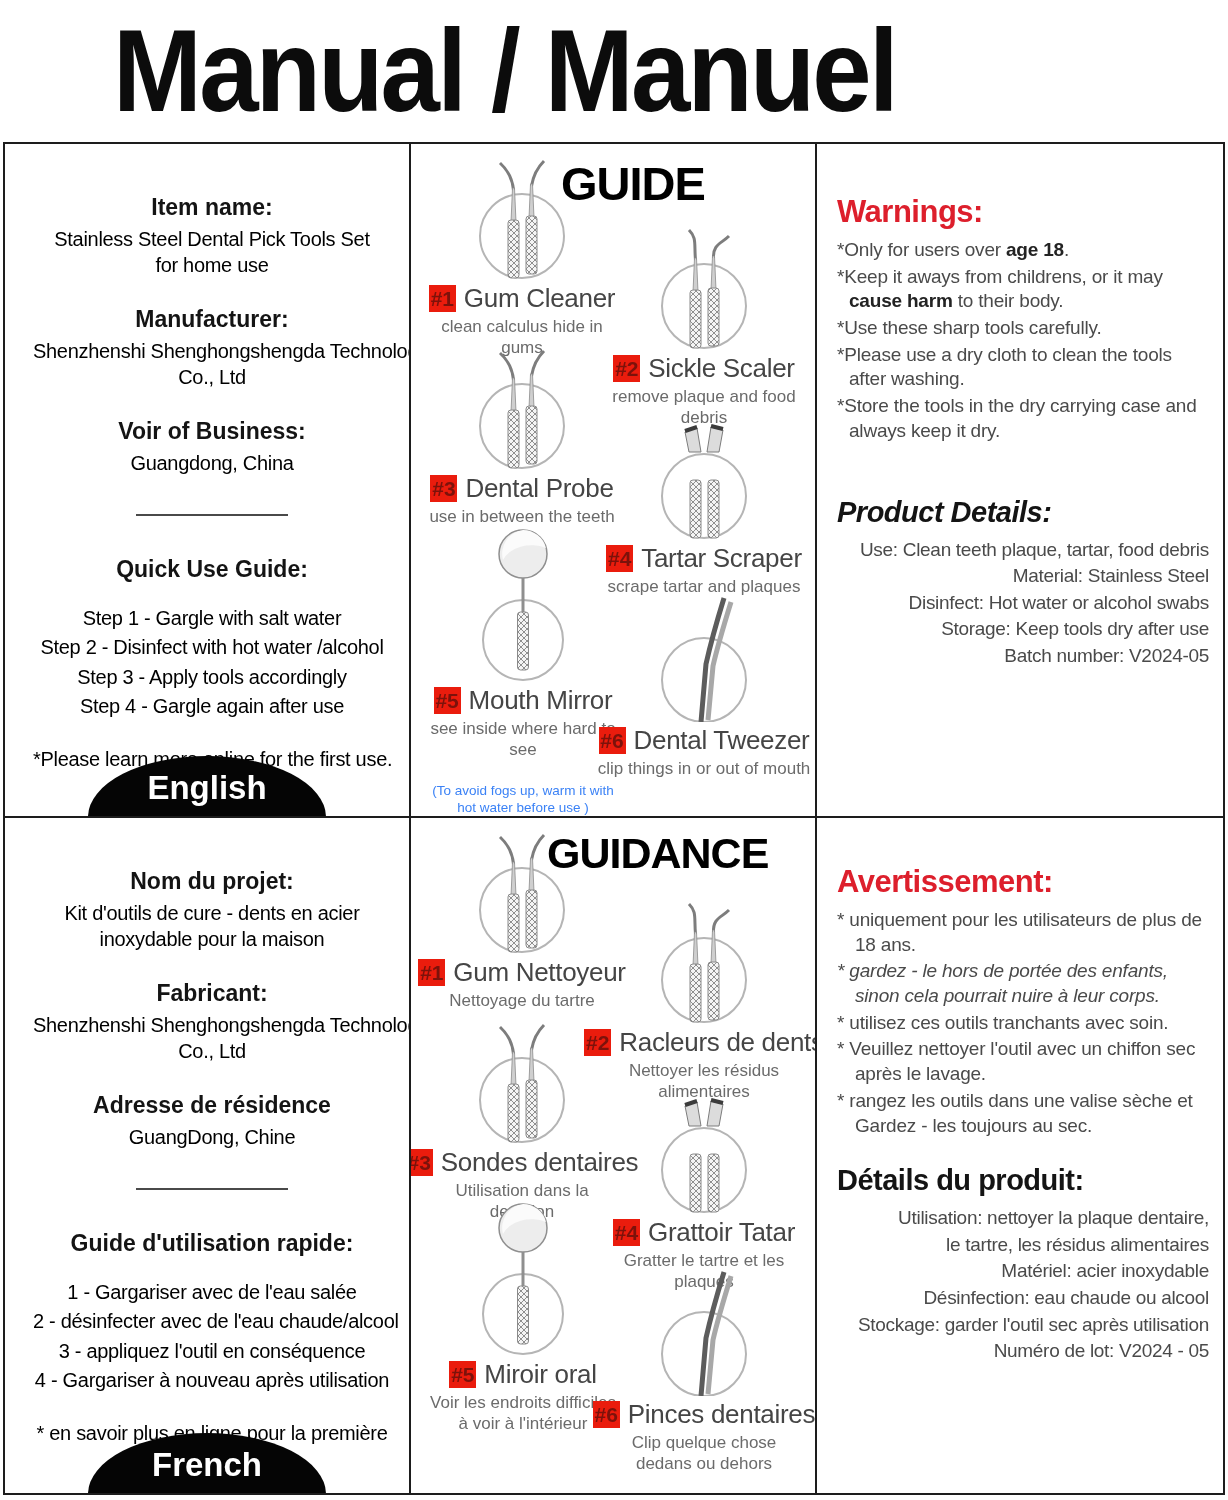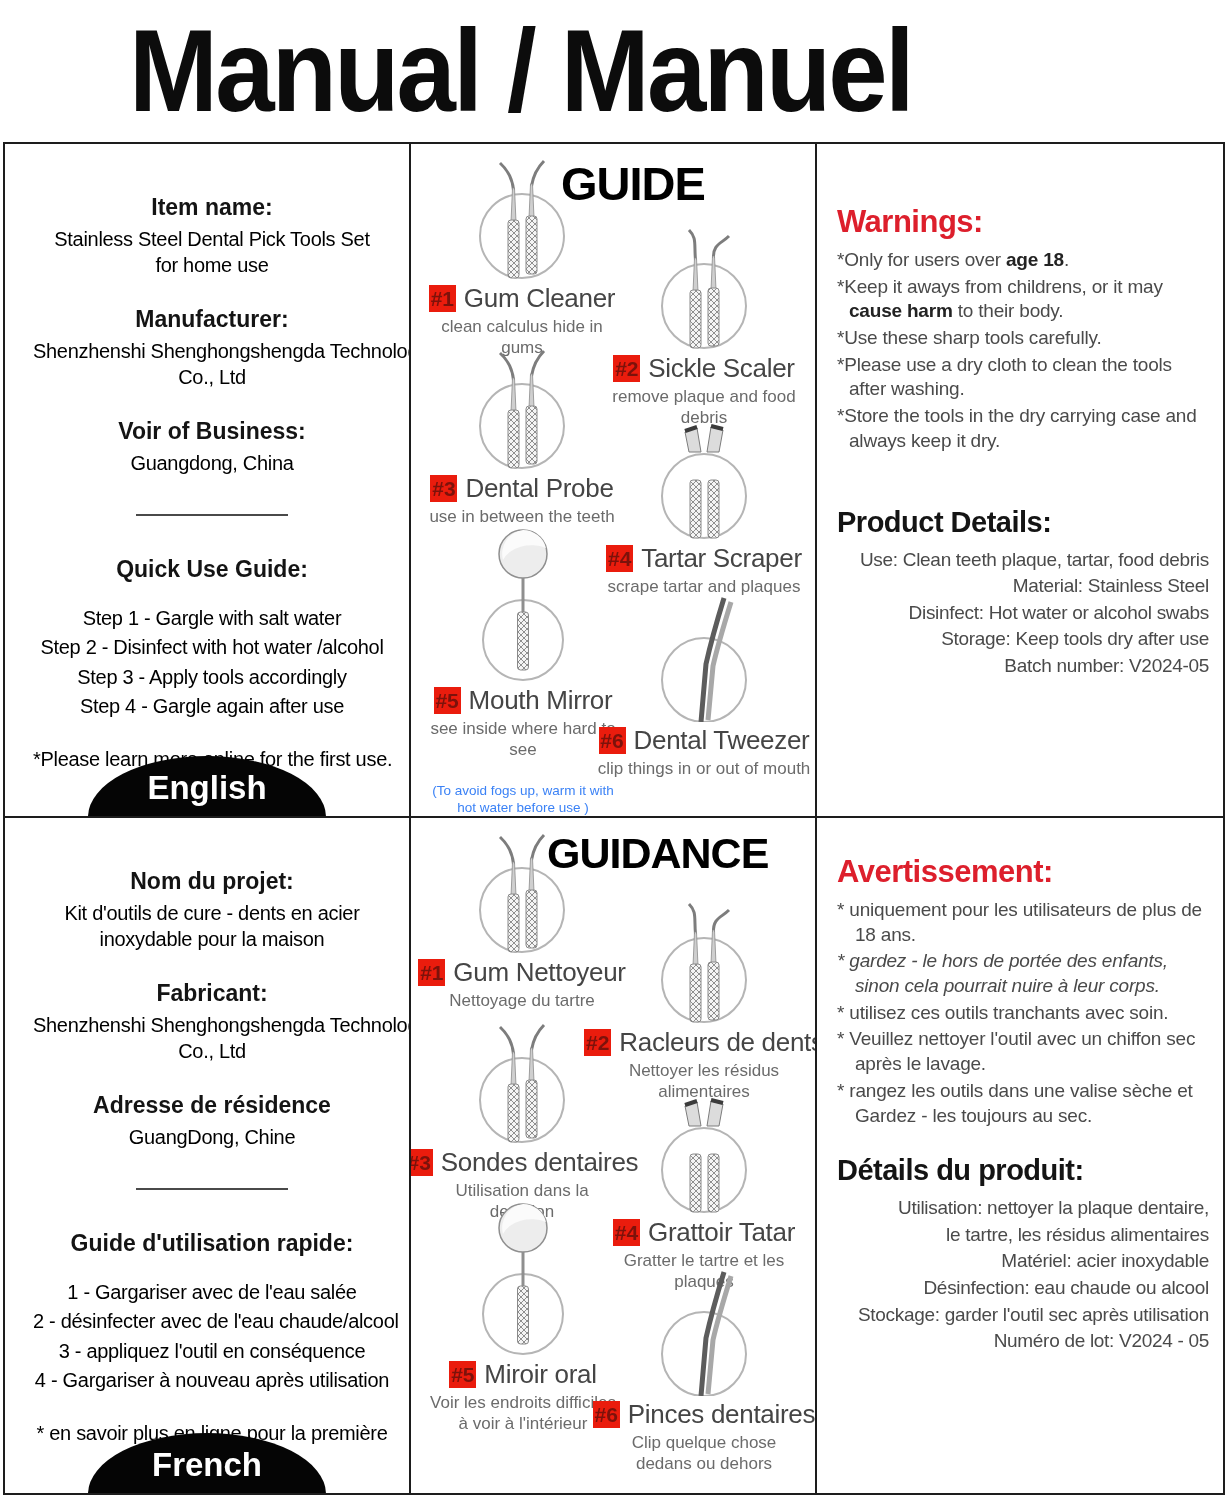--- a/index.html
+++ b/index.html
@@ -1,20 +1,20 @@
 <!DOCTYPE html>
 <html><head>
 <meta charset="utf-8">
 <style>
   html,body{margin:0;padding:0;background:#ffffff;}
   .stage{position:relative;width:1228px;height:1500px;background:#fff;overflow:hidden;
          font-family:"Liberation Sans","DejaVu Sans",sans-serif;color:#4a4a4a;}
   
   .title-wrap{position:absolute;top:0;left:0;width:1008px;height:142px;
-              display:flex;align-items:center;justify-content:center;margin-left:16px;}
+              display:flex;align-items:center;justify-content:center;}
   .title{font-size:116px;font-weight:800;color:#0c0c0c;letter-spacing:-3px;
          transform:scaleX(.92);transform-origin:center;white-space:nowrap;line-height:1;}
   
   .grid{position:absolute;top:142px;left:3px;right:3px;bottom:5px;
         border:2px solid #1d1d1d;display:grid;
         grid-template-columns:406px 406px 1fr;grid-template-rows:674px 1fr;}
   .cell{position:relative;overflow:hidden;}
   .cell.br{border-right:2px solid #1d1d1d;}
   .cell.bb{border-bottom:2px solid #1d1d1d;}
   
@@ -46,27 +46,27 @@
   .badge{min-width:27px;height:27px;background:#ea1c0d;color:#7c120b;font-weight:bold;
          font-size:21px;display:flex;align-items:center;justify-content:center;
          margin-right:8px;overflow:hidden;}
   .tool-name{font-size:26px;color:#454545;white-space:nowrap;letter-spacing:-.3px;}
   .tool-desc{font-size:17px;color:#6b6b6b;text-align:center;margin-top:2px;line-height:1.25;}
   .tool-note{font-size:13.5px;color:#3b82f6;text-align:center;margin-top:21px;line-height:1.3;}
   .tool-art{display:block;}
   
   .right-cell{padding:24px 14px 0 20px;box-sizing:border-box;}
   .warn-heading{font-size:31px;font-weight:bold;color:#dd1f2c;margin-bottom:8px;letter-spacing:-.5px;}
-  .warn-heading.fr{margin-top:12px;}
-  .warn-heading.en{margin-top:36px;}
+  .warn-heading.fr{margin-top:22px;}
+  .warn-heading.en{margin-top:26px;}
   .warn-p{font-size:19px;color:#4a4a4a;line-height:1.3;margin:0 0 2px 0;
           padding-left:12px;text-indent:-12px;letter-spacing:-.2px;}
   .warn-p b{color:#232323;}
   .details-heading{font-size:29px;font-weight:bold;color:#141414;margin-bottom:8px;letter-spacing:-.5px;}
-  .dh-en{margin-top:52px;}
+  .dh-en{margin-top:52px;font-style:italic;}
   .dh-fr{margin-top:26px;}
   .detail-line{font-size:19px;color:#4a4a4a;line-height:1.4;white-space:nowrap;letter-spacing:-.3px;text-align:right;}
   .detail-line.indent{padding-left:82px;}
   .hidden-defs{position:absolute;width:0;height:0;}
 </style>
 </head>
 <body>
 
 <svg class="hidden-defs" aria-hidden="true">
   <defs>

